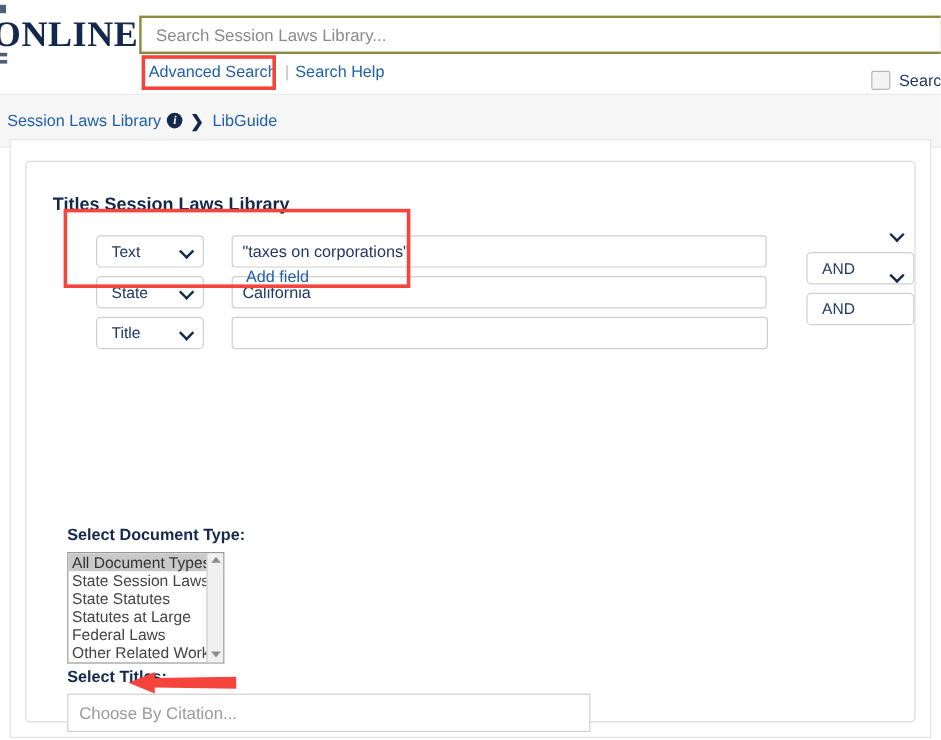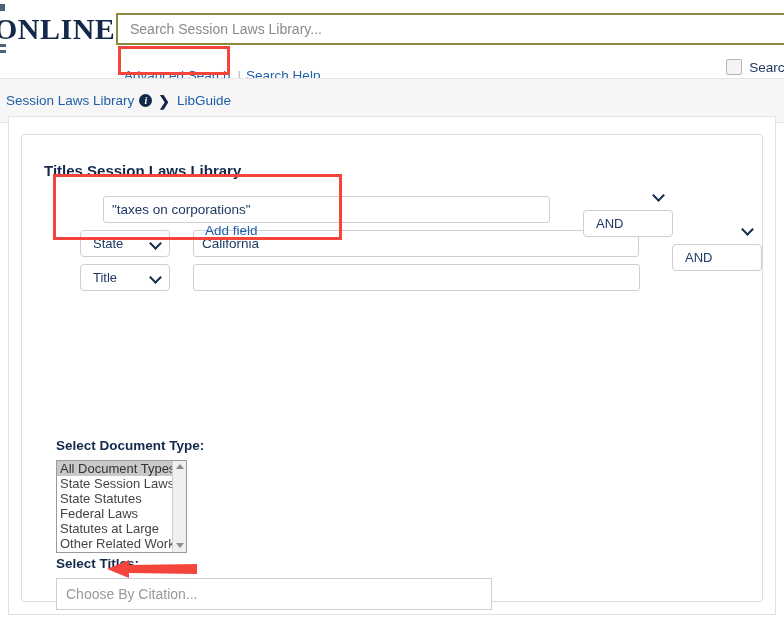--- a/index.html
+++ b/index.html
@@ -87,21 +87,20 @@
   }
   .searchbox input::placeholder { color: #8a8a8a; opacity: 1; }
 
   .sublinks {
     position: absolute;
     left: 124px;
     top: 52px;
     font-size: 13.5px;
     color: #1f5fa8;
     white-space: nowrap;
-    margin-top: 16px;
   }
   .sublinks a {
     color: #1f5fa8;
     text-decoration: none;
   }
   .sublinks .sep {
     color: #b9b9b9;
     margin: 0 5px 0 7px;
   }
 
@@ -388,20 +387,25 @@
 </div>
 
 <div class="outer-panel">
   <div class="inner-panel">
 
     <div class="panel-title">Titles Session Laws Library</div>
 
     <div class="rows">
 
       <div class="qrow">
+        <span class="sel-wrap">
+          <select class="styled sel-field">
+            <option>Text</option>
+          </select>
+        </span>
         <input class="qtext" type="text" value="&quot;taxes on corporations&quot;" style="">
         <span class="sel-wrap op-slot">
           <select class="styled sel-op">
             <option>AND</option>
           </select>
         </span>
       </div>
 
       <div class="qrow">
         <span class="sel-wrap">
@@ -427,22 +431,22 @@
       </div>
     </div>
 
     <a class="add-field" href="#">Add field</a>
 
     <div class="lbl-bold doctype-label">Select Document Type:</div>
     <div class="doctype-list">
       <div class="opt selected">All Document Types</div>
       <div class="opt">State Session Laws</div>
       <div class="opt">State Statutes</div>
+      <div class="opt">Statutes at Large</div>
       <div class="opt">Federal Laws</div>
-      <div class="opt">Statutes at Large</div>
       <div class="opt">Other Related Works</div>
       <div class="listscroll">
         <div class="arr up"></div>
         <div class="arr dn"></div>
       </div>
     </div>
 
     <div class="lbl-bold titles-label">Select Titles:</div>
     <input class="titles-input" type="text" placeholder="Choose By Citation..." style="">
 

